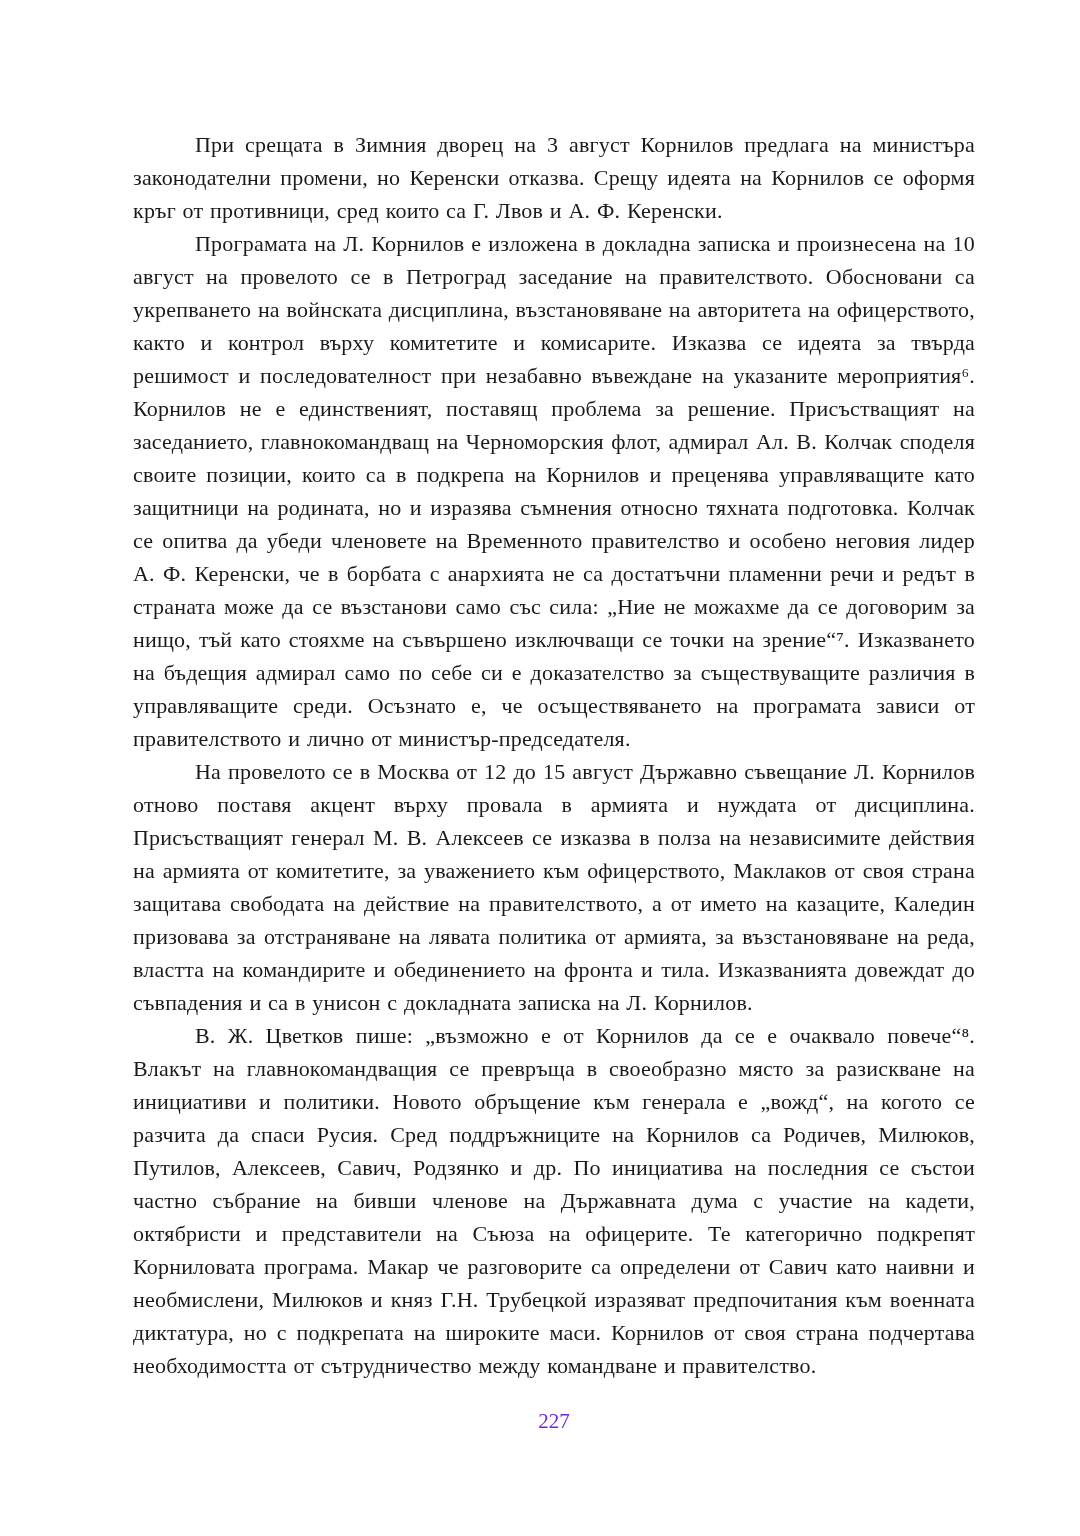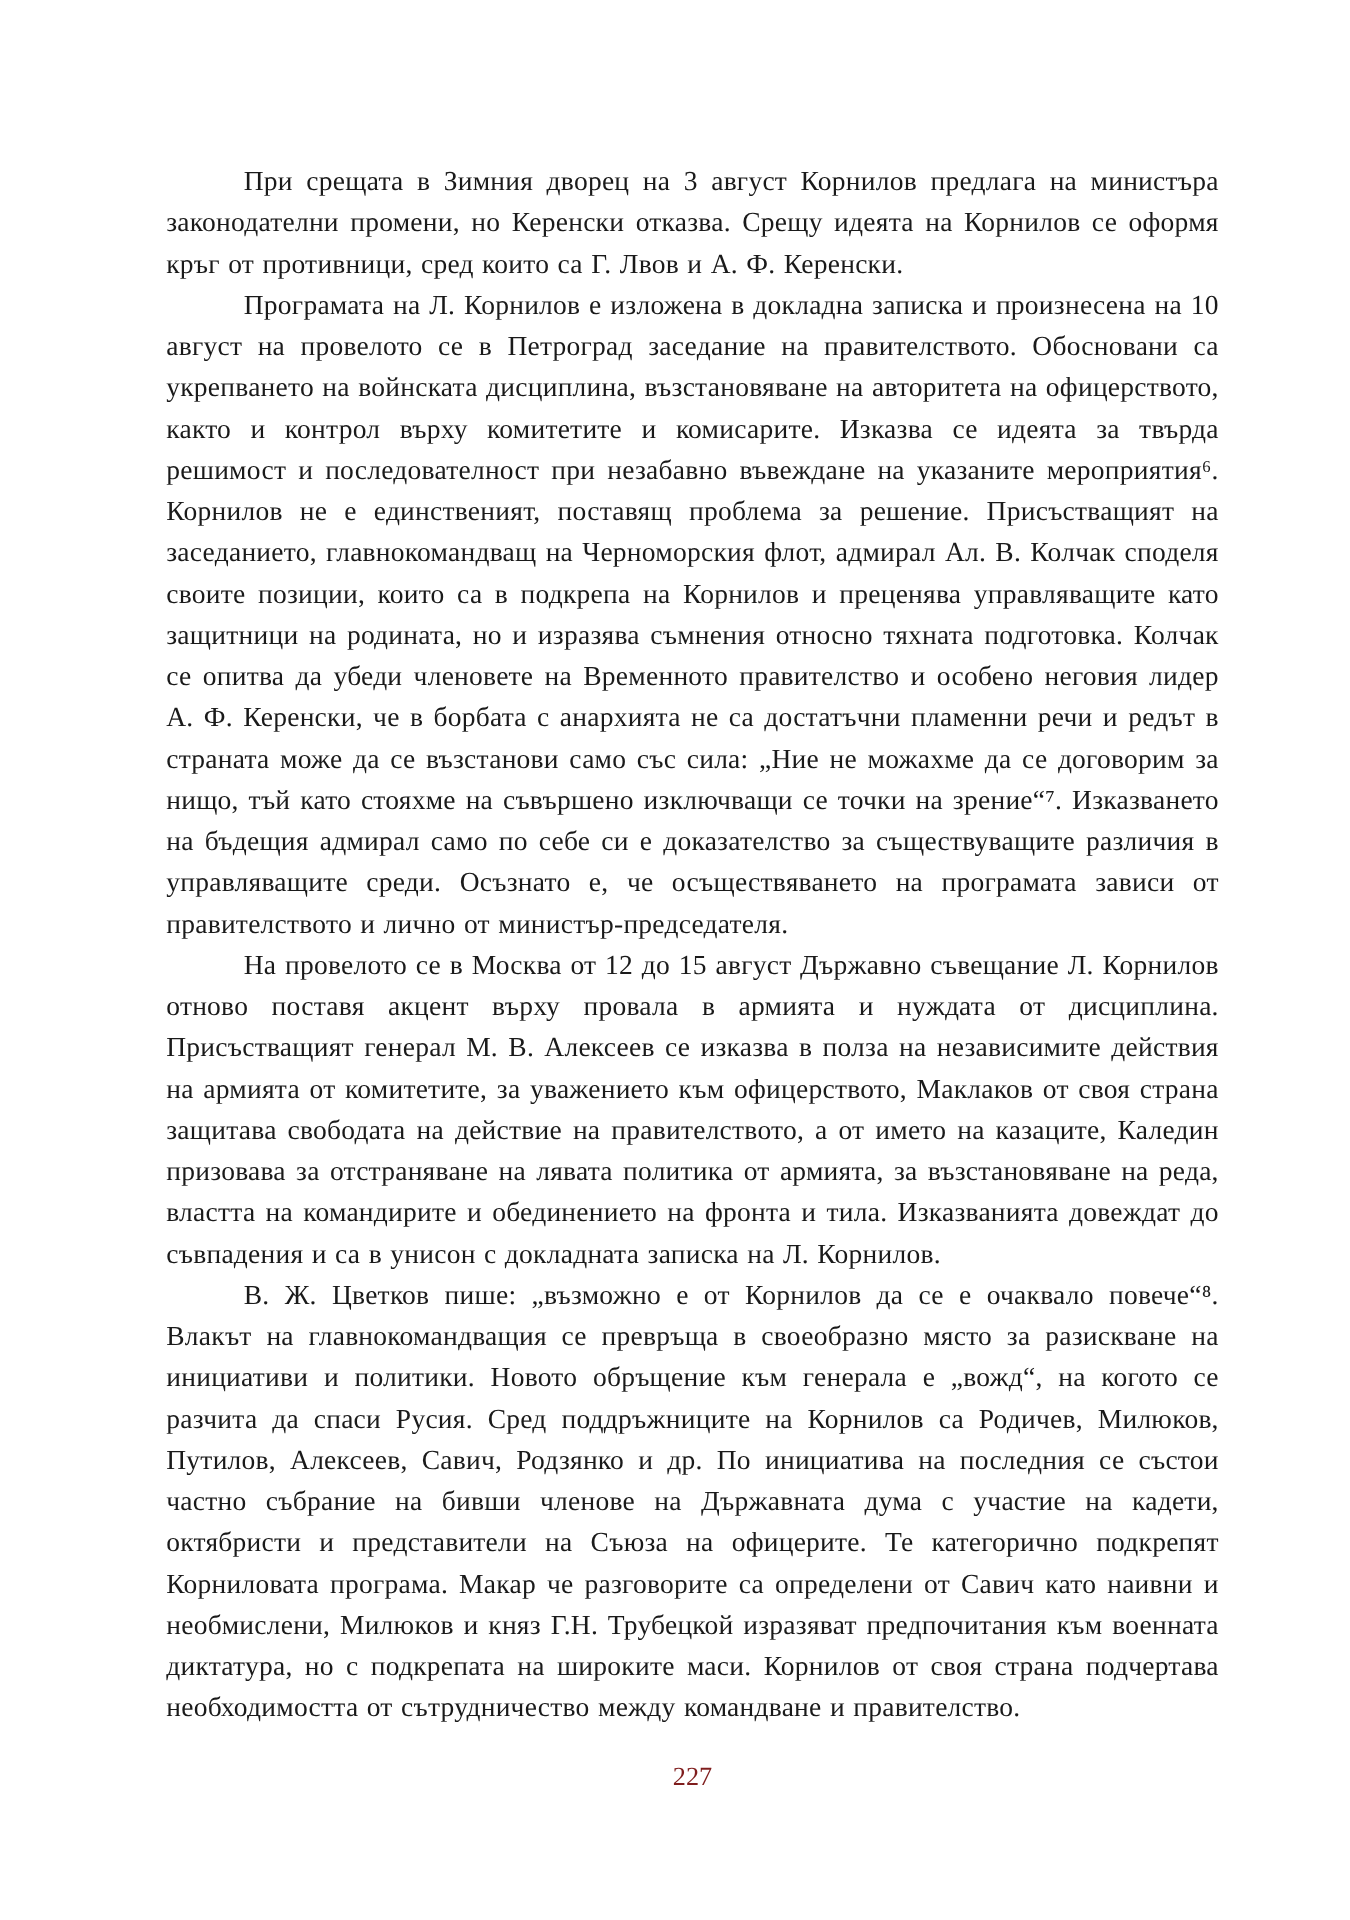--- a/index.html
+++ b/index.html
@@ -29,21 +29,21 @@
     text-align: justify;
     text-indent: 62px;
     letter-spacing: 0.2px;
     word-spacing: 1px;
   }
   .page-number {
     width: 842px;
     text-align: center;
     font-size: 21px;
     margin-top: 27px;
-    color: #7f1d1d;
+    color: #6d28d9;
   }
 </style>
 </head>
 <body>
 
 <div class="page">
   <div class="content">
     <p class="para">При срещата в Зимния дворец на 3 август Корнилов предлага на министъра законодателни промени, но Керенски отказва. Срещу идеята на Корнилов се оформя кръг от противници, сред които са Г. Лвов и А. Ф. Керенски.</p>
     <p class="para">Програмата на Л. Корнилов е изложена в докладна записка и произнесена на 10 август на провелото се в Петроград заседание на правителството. Обосновани са укрепването на войнската дисциплина, възстановяване на авторитета на офицерството, както и контрол върху комитетите и комисарите. Изказва се идеята за твърда решимост и последователност при незабавно въвеждане на указаните мероприятия⁶. Корнилов не е единственият, поставящ проблема за решение. Присъстващият на заседанието, главнокомандващ на Черноморския флот, адмирал Ал. В. Колчак споделя своите позиции, които са в подкрепа на Корнилов и преценява управляващите като защитници на родината, но и изразява съмнения относно тяхната подготовка. Колчак се опитва да убеди членовете на Временното правителство и особено неговия лидер А. Ф. Керенски, че в борбата с анархията не са достатъчни пламенни речи и редът в страната може да се възстанови само със сила: „Ние не можахме да се договорим за нищо, тъй като стояхме на съвършено изключващи се точки на зрение“⁷. Изказването на бъдещия адмирал само по себе си е доказателство за съществуващите различия в управляващите среди. Осъзнато е, че осъществяването на програмата зависи от правителството и лично от министър-председателя.</p>
     <p class="para">На провелото се в Москва от 12 до 15 август Държавно съвещание Л. Корнилов отново поставя акцент върху провала в армията и нуждата от дисциплина. Присъстващият генерал М. В. Алексеев се изказва в полза на независимите действия на армията от комитетите, за уважението към офицерството, Маклаков от своя страна защитава свободата на действие на правителството, а от името на казаците, Каледин призовава за отстраняване на лявата политика от армията, за възстановяване на реда, властта на командирите и обединението на фронта и тила. Изказванията довеждат до съвпадения и са в унисон с докладната записка на Л. Корнилов.</p>

